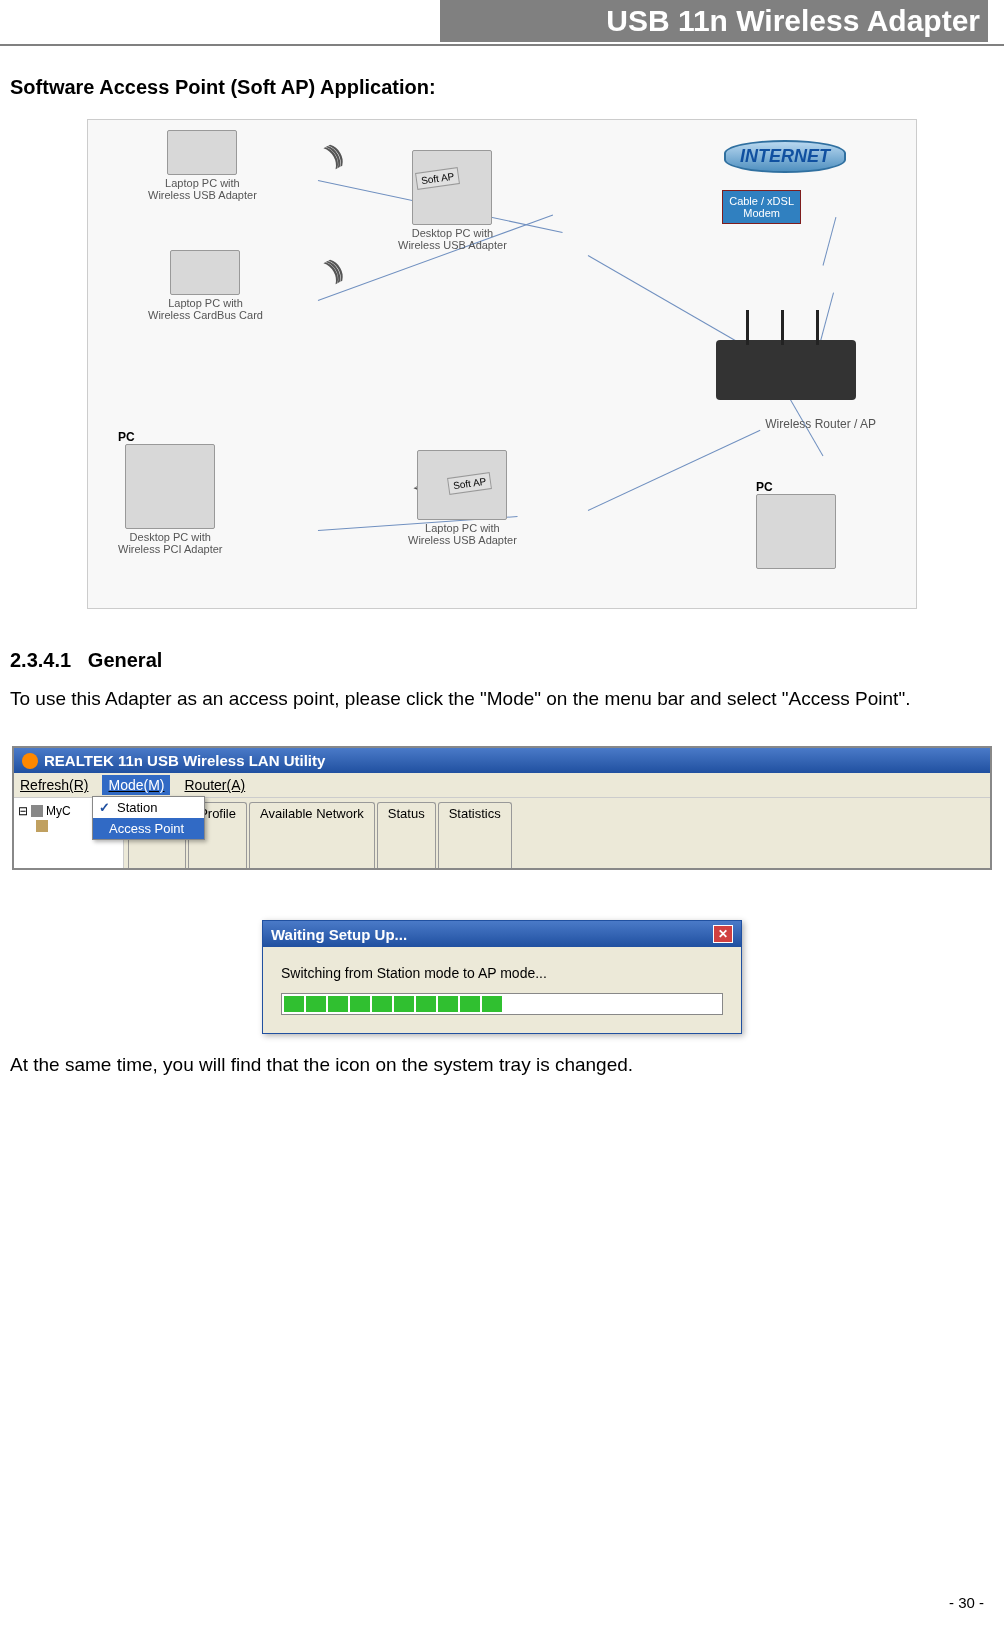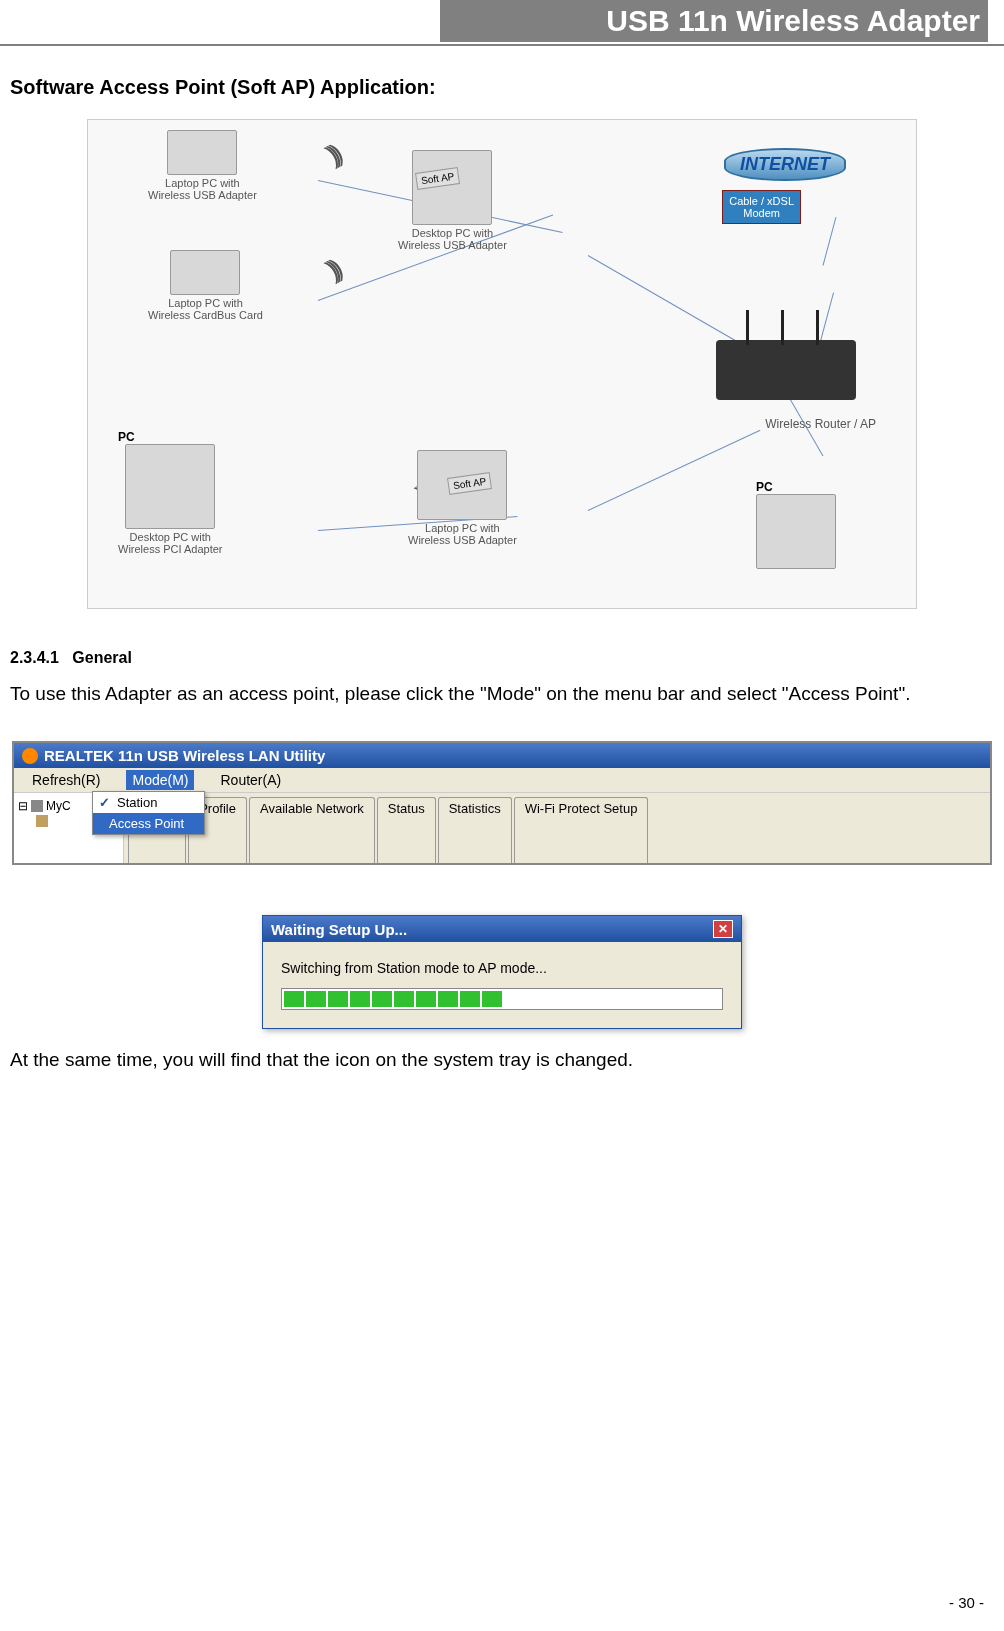--- a/index.html
+++ b/index.html
@@ -58,21 +58,21 @@
       margin: 0 auto;
       border-radius: 2px;
     }
     .device-label {
       color: #555;
       margin-top: 2px;
       font-size: 11px;
     }
     .internet-badge {
       position: absolute;
-      top: 28px;
+      top: 20px;
       right: 70px;
       background: linear-gradient(#b8d8f0, #5090c0);
       border: 2px solid #3070a0;
       border-radius: 50%/40%;
       padding: 4px 14px;
       color: #1050a0;
       font-weight: bold;
       font-style: italic;
       font-size: 18px;
     }
@@ -98,21 +98,21 @@
     }
     .router-antenna {
       position: absolute;
       width: 3px;
       height: 35px;
       background: #222;
       top: -30px;
     }
     .subsection-title {
       font-weight: bold;
-      font-size: 16px;
+      font-size: 20px;
       margin: 7px 0 10px;
     }
     .body-text {
       font-size: 19px;
       line-height: 1.8;
       text-align: justify;
       margin-bottom: 30px;
     }
     .screenshot1 {
       border: 2px solid #888;
@@ -131,25 +131,26 @@
     }
     .titlebar-icon {
       width: 16px;
       height: 16px;
       background: #ff8800;
       border-radius: 50%;
       margin-right: 6px;
     }
     .menubar {
       background: #ece9d8;
-      padding: 2px 12px;
+      padding: 2px 0;
       font-size: 14px;
       display: flex;
-      gap: 20px;
+      gap: 8px;
       border-bottom: 1px solid #ccc;
+      text-decoration: underline;
     }
     .menu-item {
       padding: 2px 6px;
       cursor: pointer;
     }
     .menu-item.open {
       background: #316ac5;
       color: #fff;
     }
     .app-body {
@@ -397,21 +398,20 @@
         <div class="tree-item" style="margin-left:18px">
           <span class="tree-icon" style="background:#c0a060"></span>
         </div>
       </div>
       <div class="tabs-row">
         <div class="tab">eneral</div>
         <div class="tab">Profile</div>
         <div class="tab">Available Network</div>
         <div class="tab">Status</div>
         <div class="tab">Statistics</div>
-        <div class="tab">Wi-Fi Protect Setup</div>
       </div>
     </div>
   </div>
 
 
   <div class="dialog">
     <div class="dialog-titlebar">
       <span>Waiting Setup Up...</span>
       <span class="close-btn">✕</span>
     </div>

